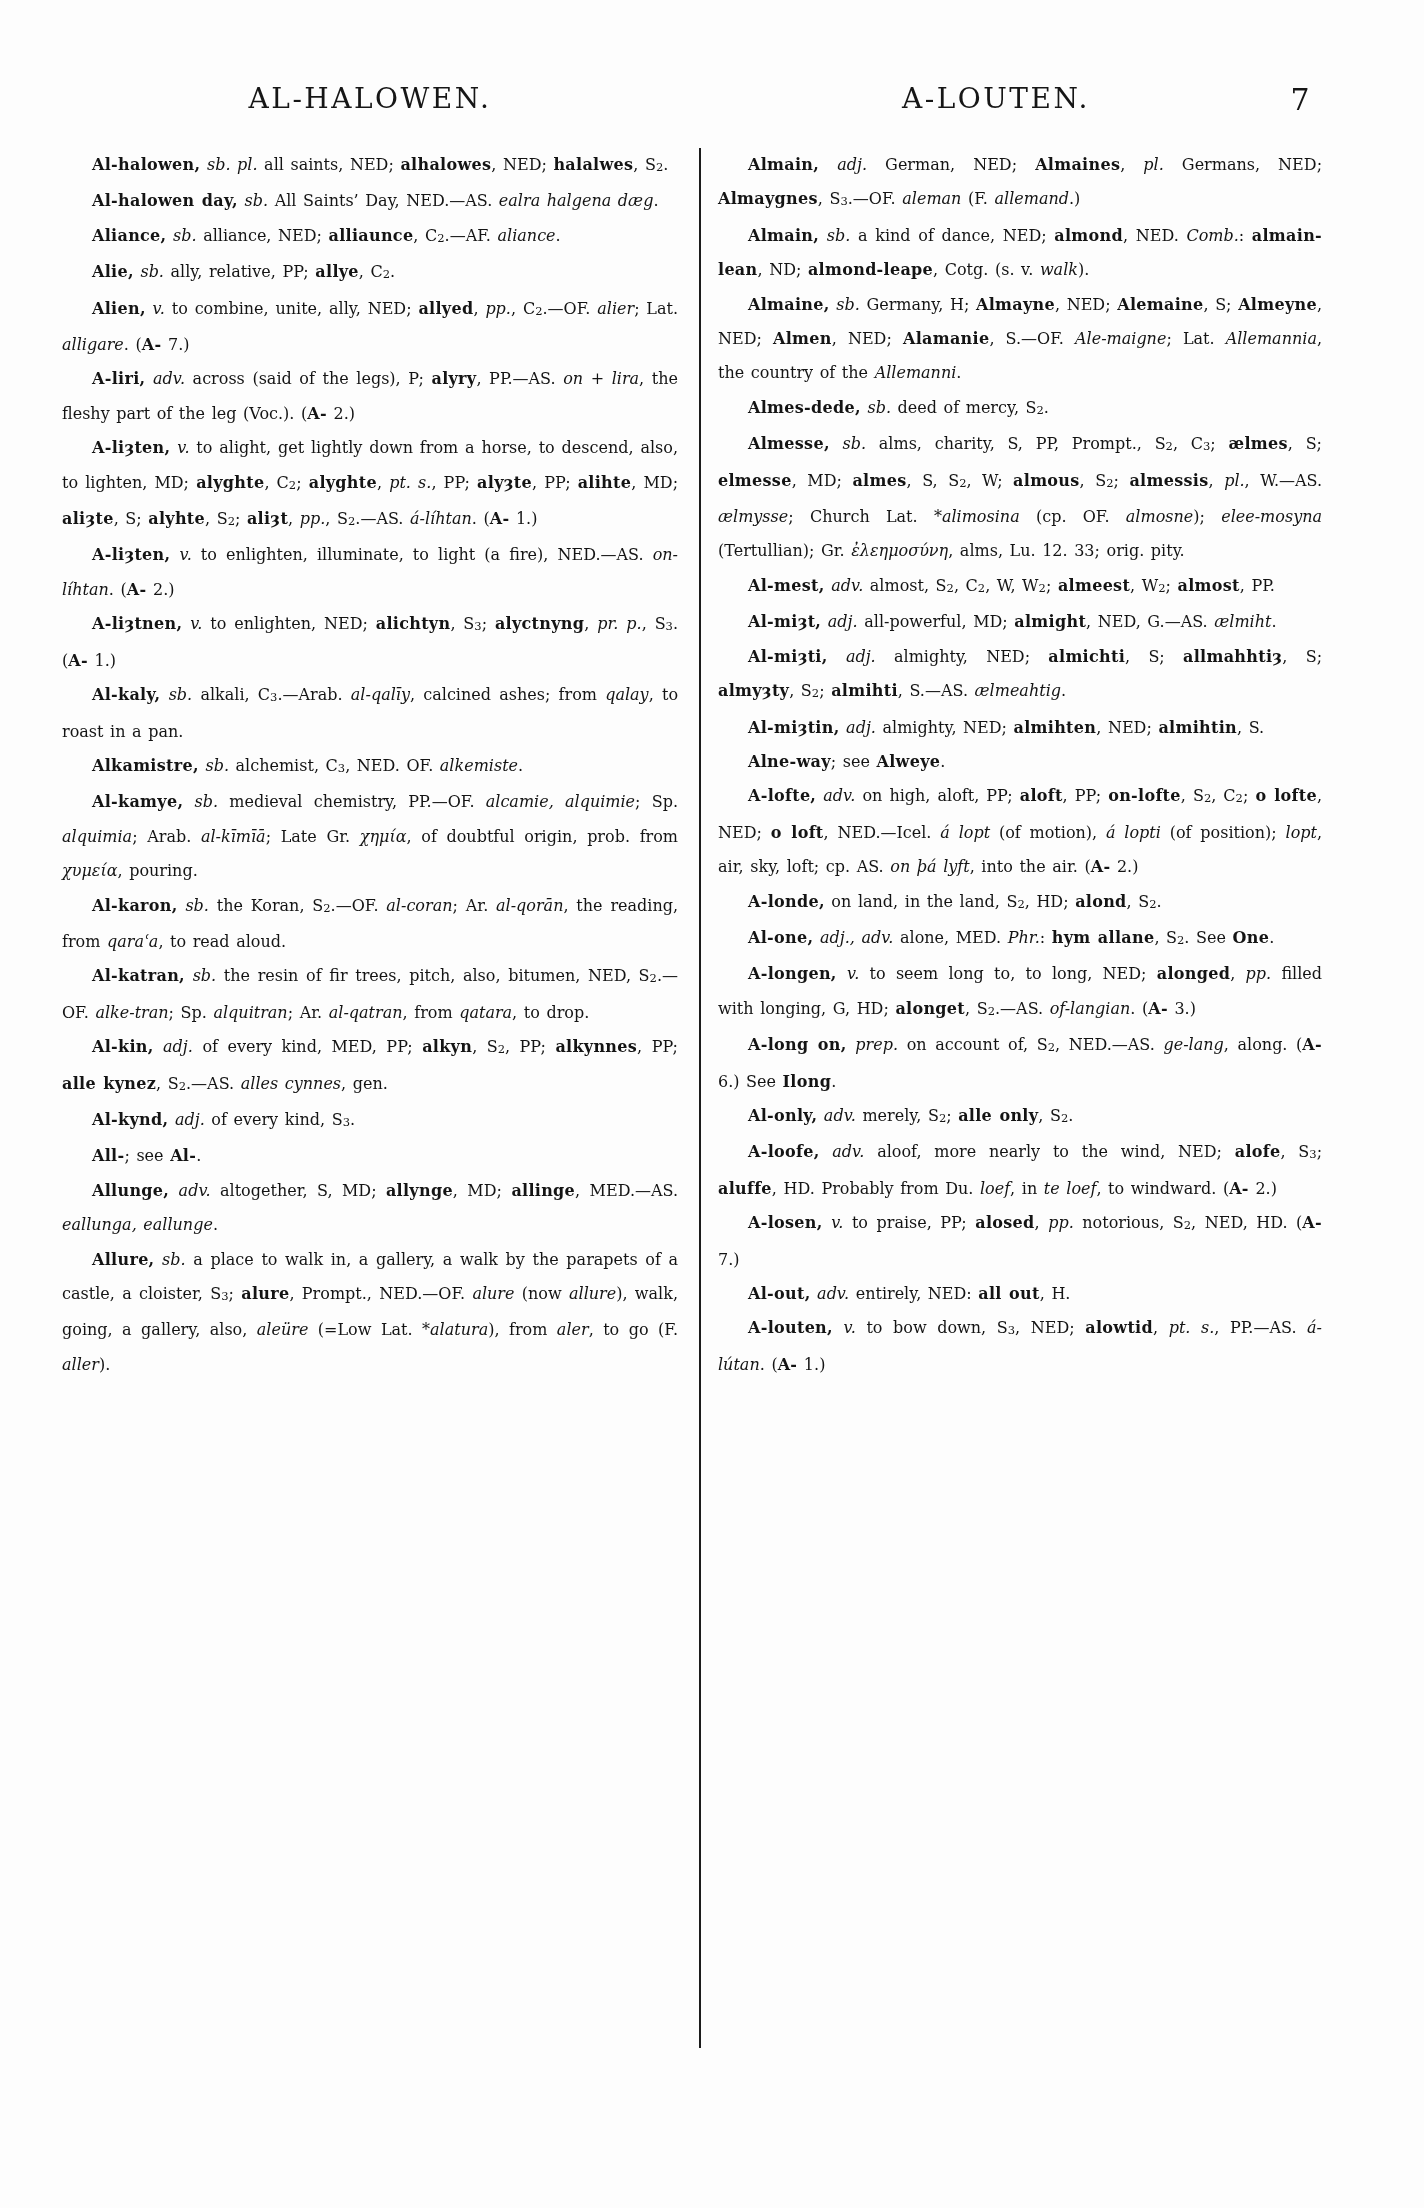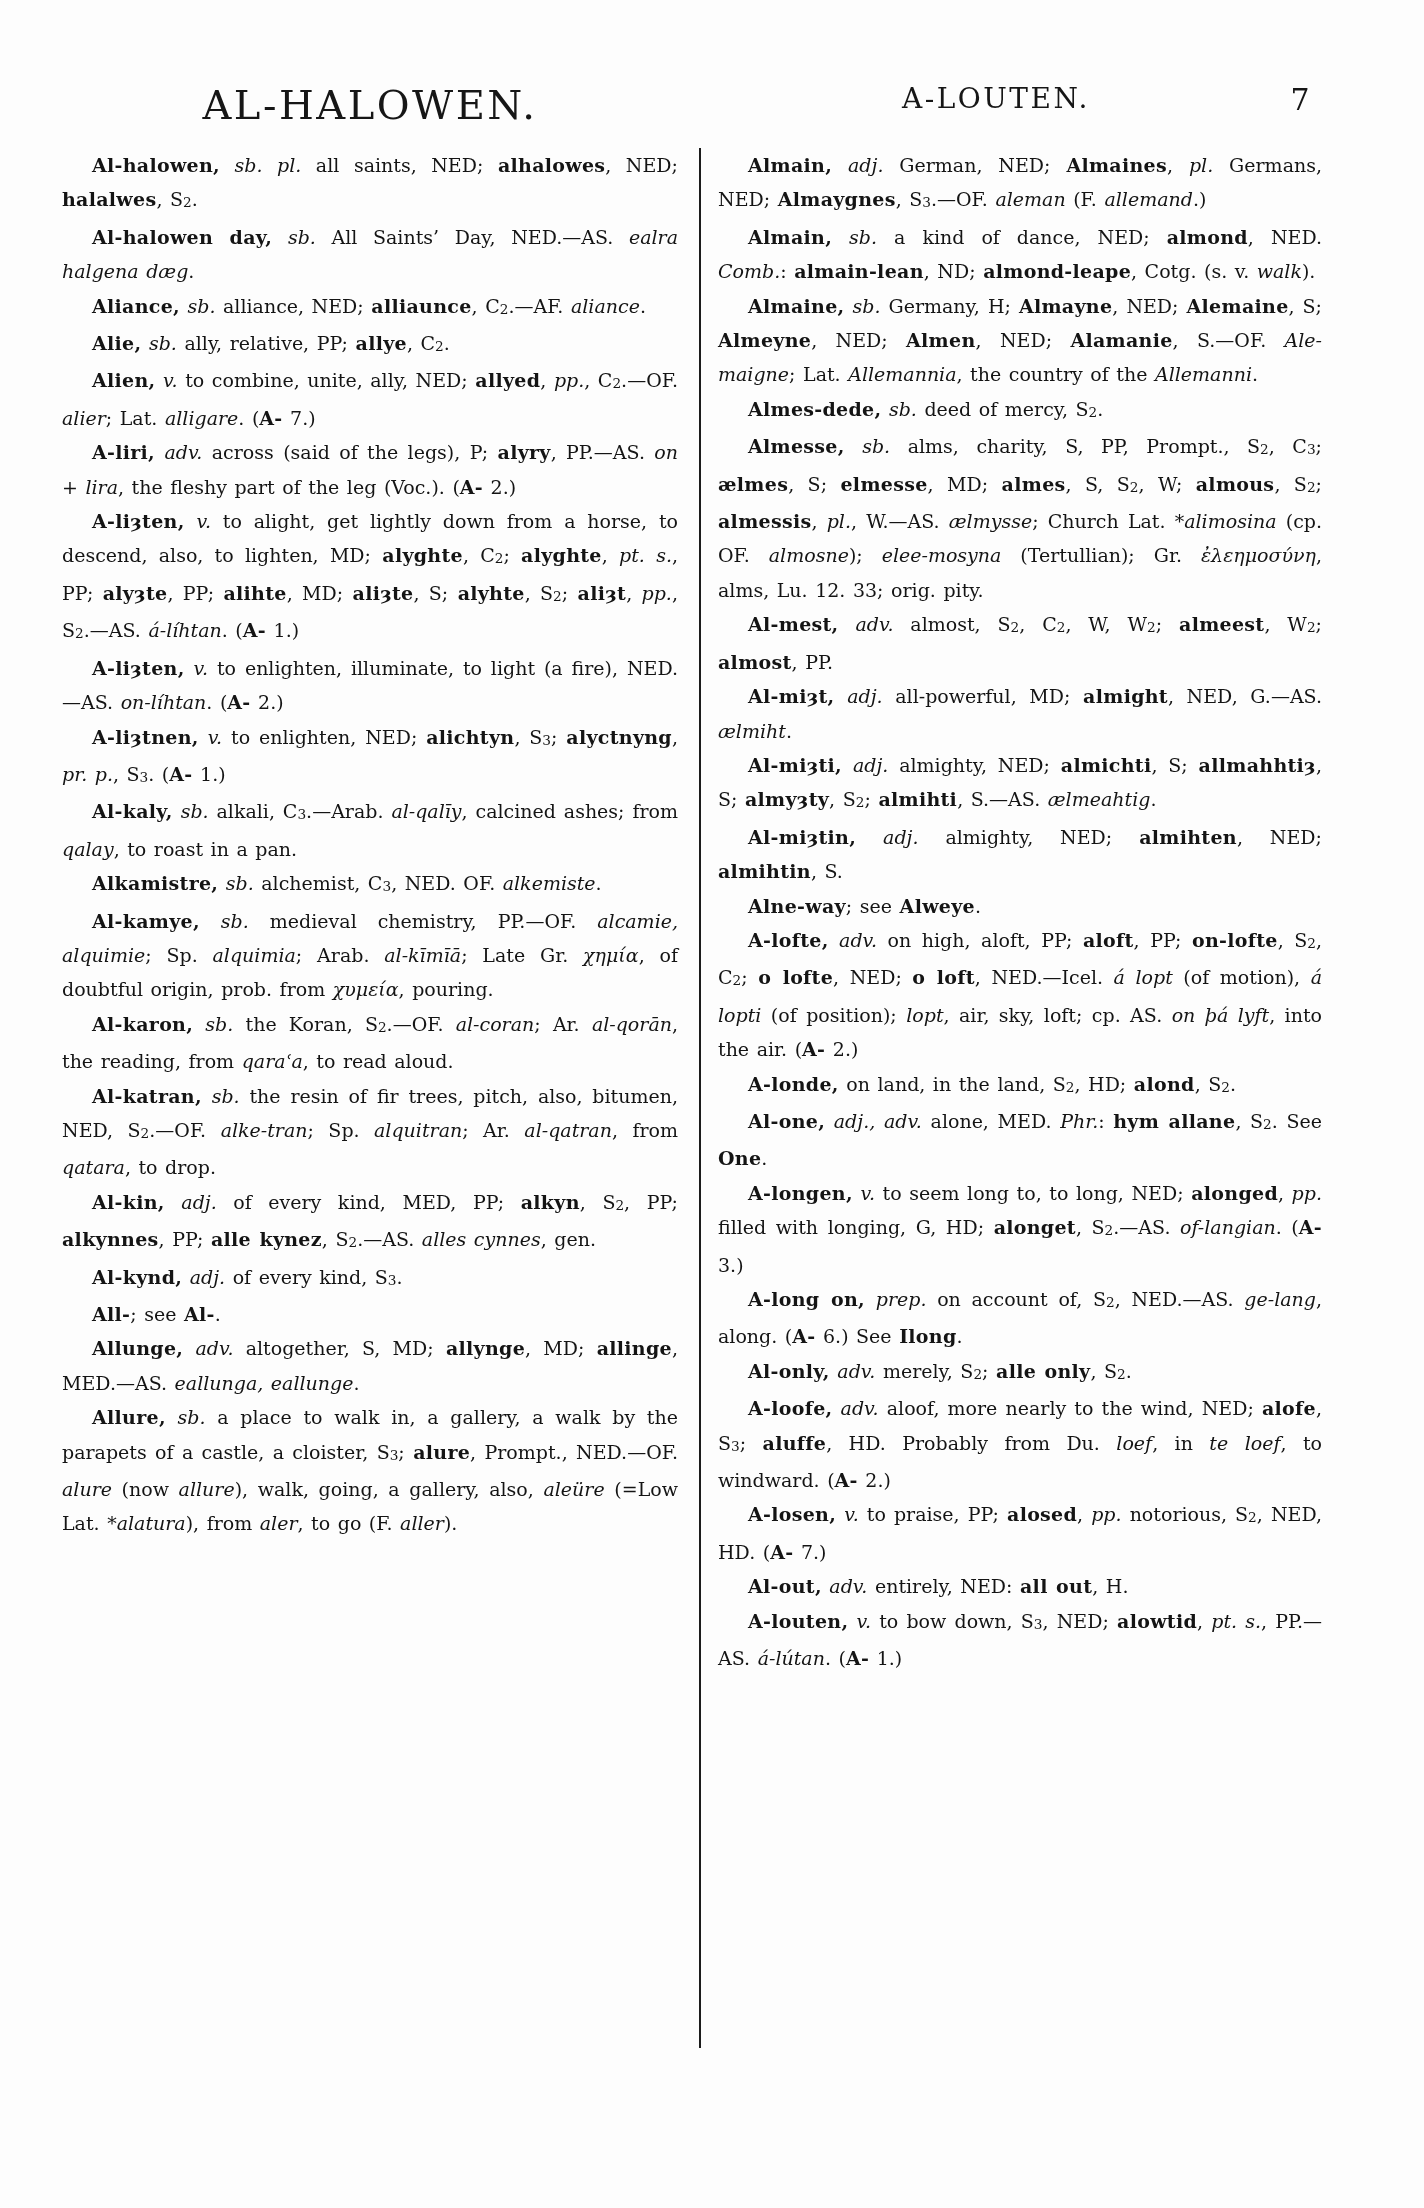--- a/index.html
+++ b/index.html
@@ -6,40 +6,40 @@
   body{
     width:1424px;height:2208px;
     background:#fdfdfd;color:#111;
     font-family:"DejaVu Serif","Liberation Serif",serif;
     overflow:hidden;position:relative;
   }
   .page{position:absolute;inset:0;}
   .running-head{position:absolute;top:82px;left:0;width:1424px;height:40px;}
   .head-left{
     position:absolute;left:62px;width:616px;text-align:center;
-    font-size:40px;letter-spacing:2.5px;color:#161616;
+    font-size:28px;letter-spacing:2.5px;color:#161616;
   }
   .head-right{
     position:absolute;left:716px;width:560px;text-align:center;
     font-size:28px;letter-spacing:2.5px;color:#161616;
   }
   .page-num{
     position:absolute;left:1270px;width:60px;text-align:center;
     font-size:30px;color:#161616;
   }
   .col-divider{
     position:absolute;left:699px;top:148px;width:2px;height:1900px;
     background:#1c1c1c;
   }
   .column{position:absolute;top:148px;}
   .col-left{left:62px;width:616px;}
   .col-right{left:718px;width:604px;}
   p.entry{
     margin:0;text-indent:30px;text-align:justify;
-    font-size:19px;line-height:34.4px;word-spacing:1.5px;
+    font-size:16px;line-height:34.4px;word-spacing:1.5px;
     color:#141414;
   }
   p.entry .hw{font-weight:bold;letter-spacing:.3px;}
   p.entry .it{font-style:italic;}
   p.entry .sm{font-size:.72em;vertical-align:-1px;}
 </style>
 </head>
 <body>
 
 <div class="page">

